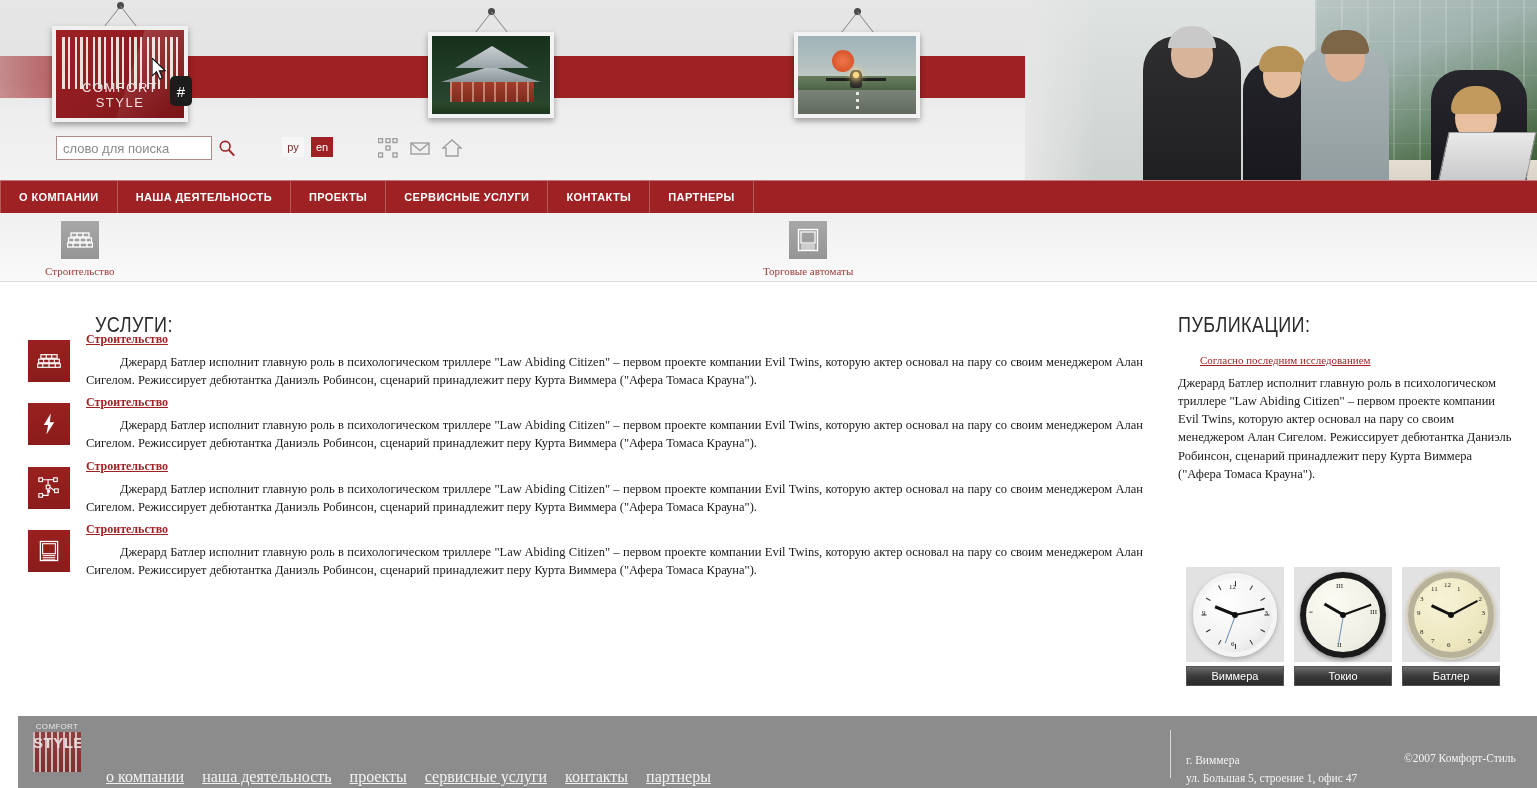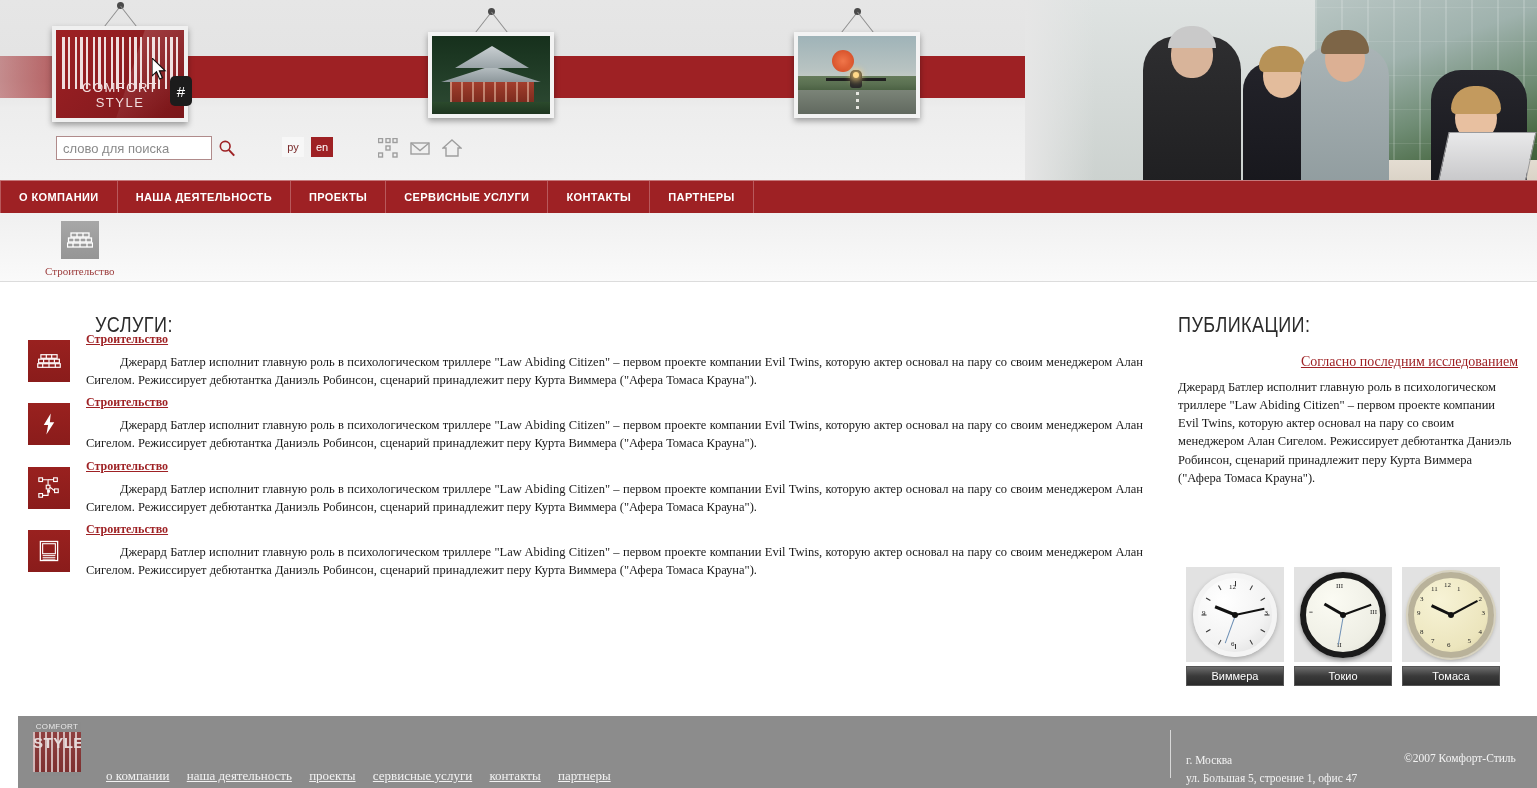--- a/index.html
+++ b/index.html
@@ -350,24 +350,23 @@
     color:#9e2124;font-size:12px;font-weight:bold;
     text-decoration:underline;cursor:pointer;
     font-family:"Liberation Serif",serif;
   }
   .srv-text{
     margin-top:6px;font-size:12.5px;color:#1a1a1a;
     text-align:justify;text-indent:34px;line-height:1.45;
     font-family:"Liberation Serif",serif;
   }
   .pub-link{
-    margin-left:22px;color:#9e2124;font-size:14px;
+    margin-left:22px;color:#9e2124;font-size:11px;
     text-decoration:underline;cursor:pointer;
     font-family:"Liberation Serif",serif;
-    text-align:right;
   }
   .pub-text{
     margin-top:8px;font-size:12.5px;color:#1a1a1a;
     line-height:1.45;font-family:"Liberation Serif",serif;
   }
 
   
   .clocks{
     position:absolute;left:26px;top:285px;display:flex;gap:10px;
   }
@@ -443,21 +442,21 @@
     content:"";position:absolute;inset:0;
     background:repeating-linear-gradient(90deg,rgba(235,225,225,.75) 0 2px,rgba(0,0,0,0) 2px 6px);
   }
   .fl-word{
     position:absolute;left:0;right:0;top:12px;text-align:center;
     font-family:"Liberation Sans",sans-serif;font-size:15px;
     font-weight:bold;color:#e5dada;letter-spacing:.5px;z-index:2;
   }
   .footer-links{
     position:absolute;left:106px;top:52px;
-    font-family:"Liberation Serif",serif;font-size:13px;
+    font-family:"Liberation Serif",serif;font-size:16px;
   }
   .footer-links span{
     color:#f2f2f2;text-decoration:underline;margin-right:14px;cursor:pointer;
   }
   .footer-div{
     position:absolute;left:1170px;top:14px;width:1px;height:48px;
     background:#d8d8d8;
   }
   .footer-addr{
     position:absolute;left:1186px;top:36px;
@@ -609,20 +608,34 @@
               <line x1="13" y1="13" x2="13" y2="17"></line>
               <line x1="20" y1="13" x2="20" y2="17"></line>
           </g>
         </svg>
       </div>
       <div class="cat-label">Строительство</div>
     </div>
 
 
 
+    <div class="cat" style="left:763px;">
+      <div class="cat-box">
+        <svg width="22" height="24" viewBox="0 0 22 24">
+          <rect x="1.5" y="1.5" width="19" height="21" fill="none" stroke="#ffffff" stroke-width="1.4"></rect>
+          <rect x="4" y="4" width="14" height="11" fill="none" stroke="#ffffff" stroke-width="1.2"></rect>
+          <g stroke="#ffffff" stroke-width="1">
+            <line x1="4" y1="17" x2="18" y2="17"></line>
+            <line x1="4" y1="19" x2="18" y2="19"></line>
+            <line x1="4" y1="21" x2="18" y2="21"></line>
+          </g>
+        </svg>
+      </div>
+      <div class="cat-label">Торговые автоматы</div>
+    </div>
   </div>
 
   <div class="main">
 
     <div class="col-left">
       <div class="sect-title" style="position:absolute;left:95px;top:30px;">УСЛУГИ:</div>
 
       <div class="services">
 
         <div class="srv-row">
@@ -772,21 +785,21 @@
               <span class="num" style="left:17px;bottom:7px;">7</span>
               <span class="num" style="left:6px;bottom:16px;">8</span>
               <span class="num" style="left:3px;top:31px;">9</span>
               <span class="num" style="left:6px;top:17px;">3</span>
               <span class="num" style="left:17px;top:7px;">11</span>
               <span class="hand h-hour" style="transform:rotate(295deg)"></span>
               <span class="hand h-min" style="transform:rotate(62deg)"></span>
               <span class="pivot"></span>
             </div>
           </div>
-          <div class="clock-plate">Томаса</div>
+          <div class="clock-plate">Батлер</div>
         </div>
 
       </div>
     </div>
   </div>
 
   <div class="footer">
     <div class="sidebar-edge"></div>
 
     <div class="footer-logo">
@@ -800,21 +813,21 @@
       <span>наша деятельность</span>
       <span>проекты</span>
       <span>сервисные услуги</span>
       <span>контакты</span>
       <span>партнеры</span>
     </div>
 
     <div class="footer-div"></div>
 
     <div class="footer-addr">
-      <div>г. Москва</div>
+      <div>г. Виммера</div>
       <div>ул. Большая 5, строение 1, офис 47</div>
       <div>Тел. : (495)- 777-77-777</div>
     </div>
 
     <div class="footer-copy">©2007 Комфорт-Стиль</div>
   </div>
 
 </div>
 
 </body></html>

